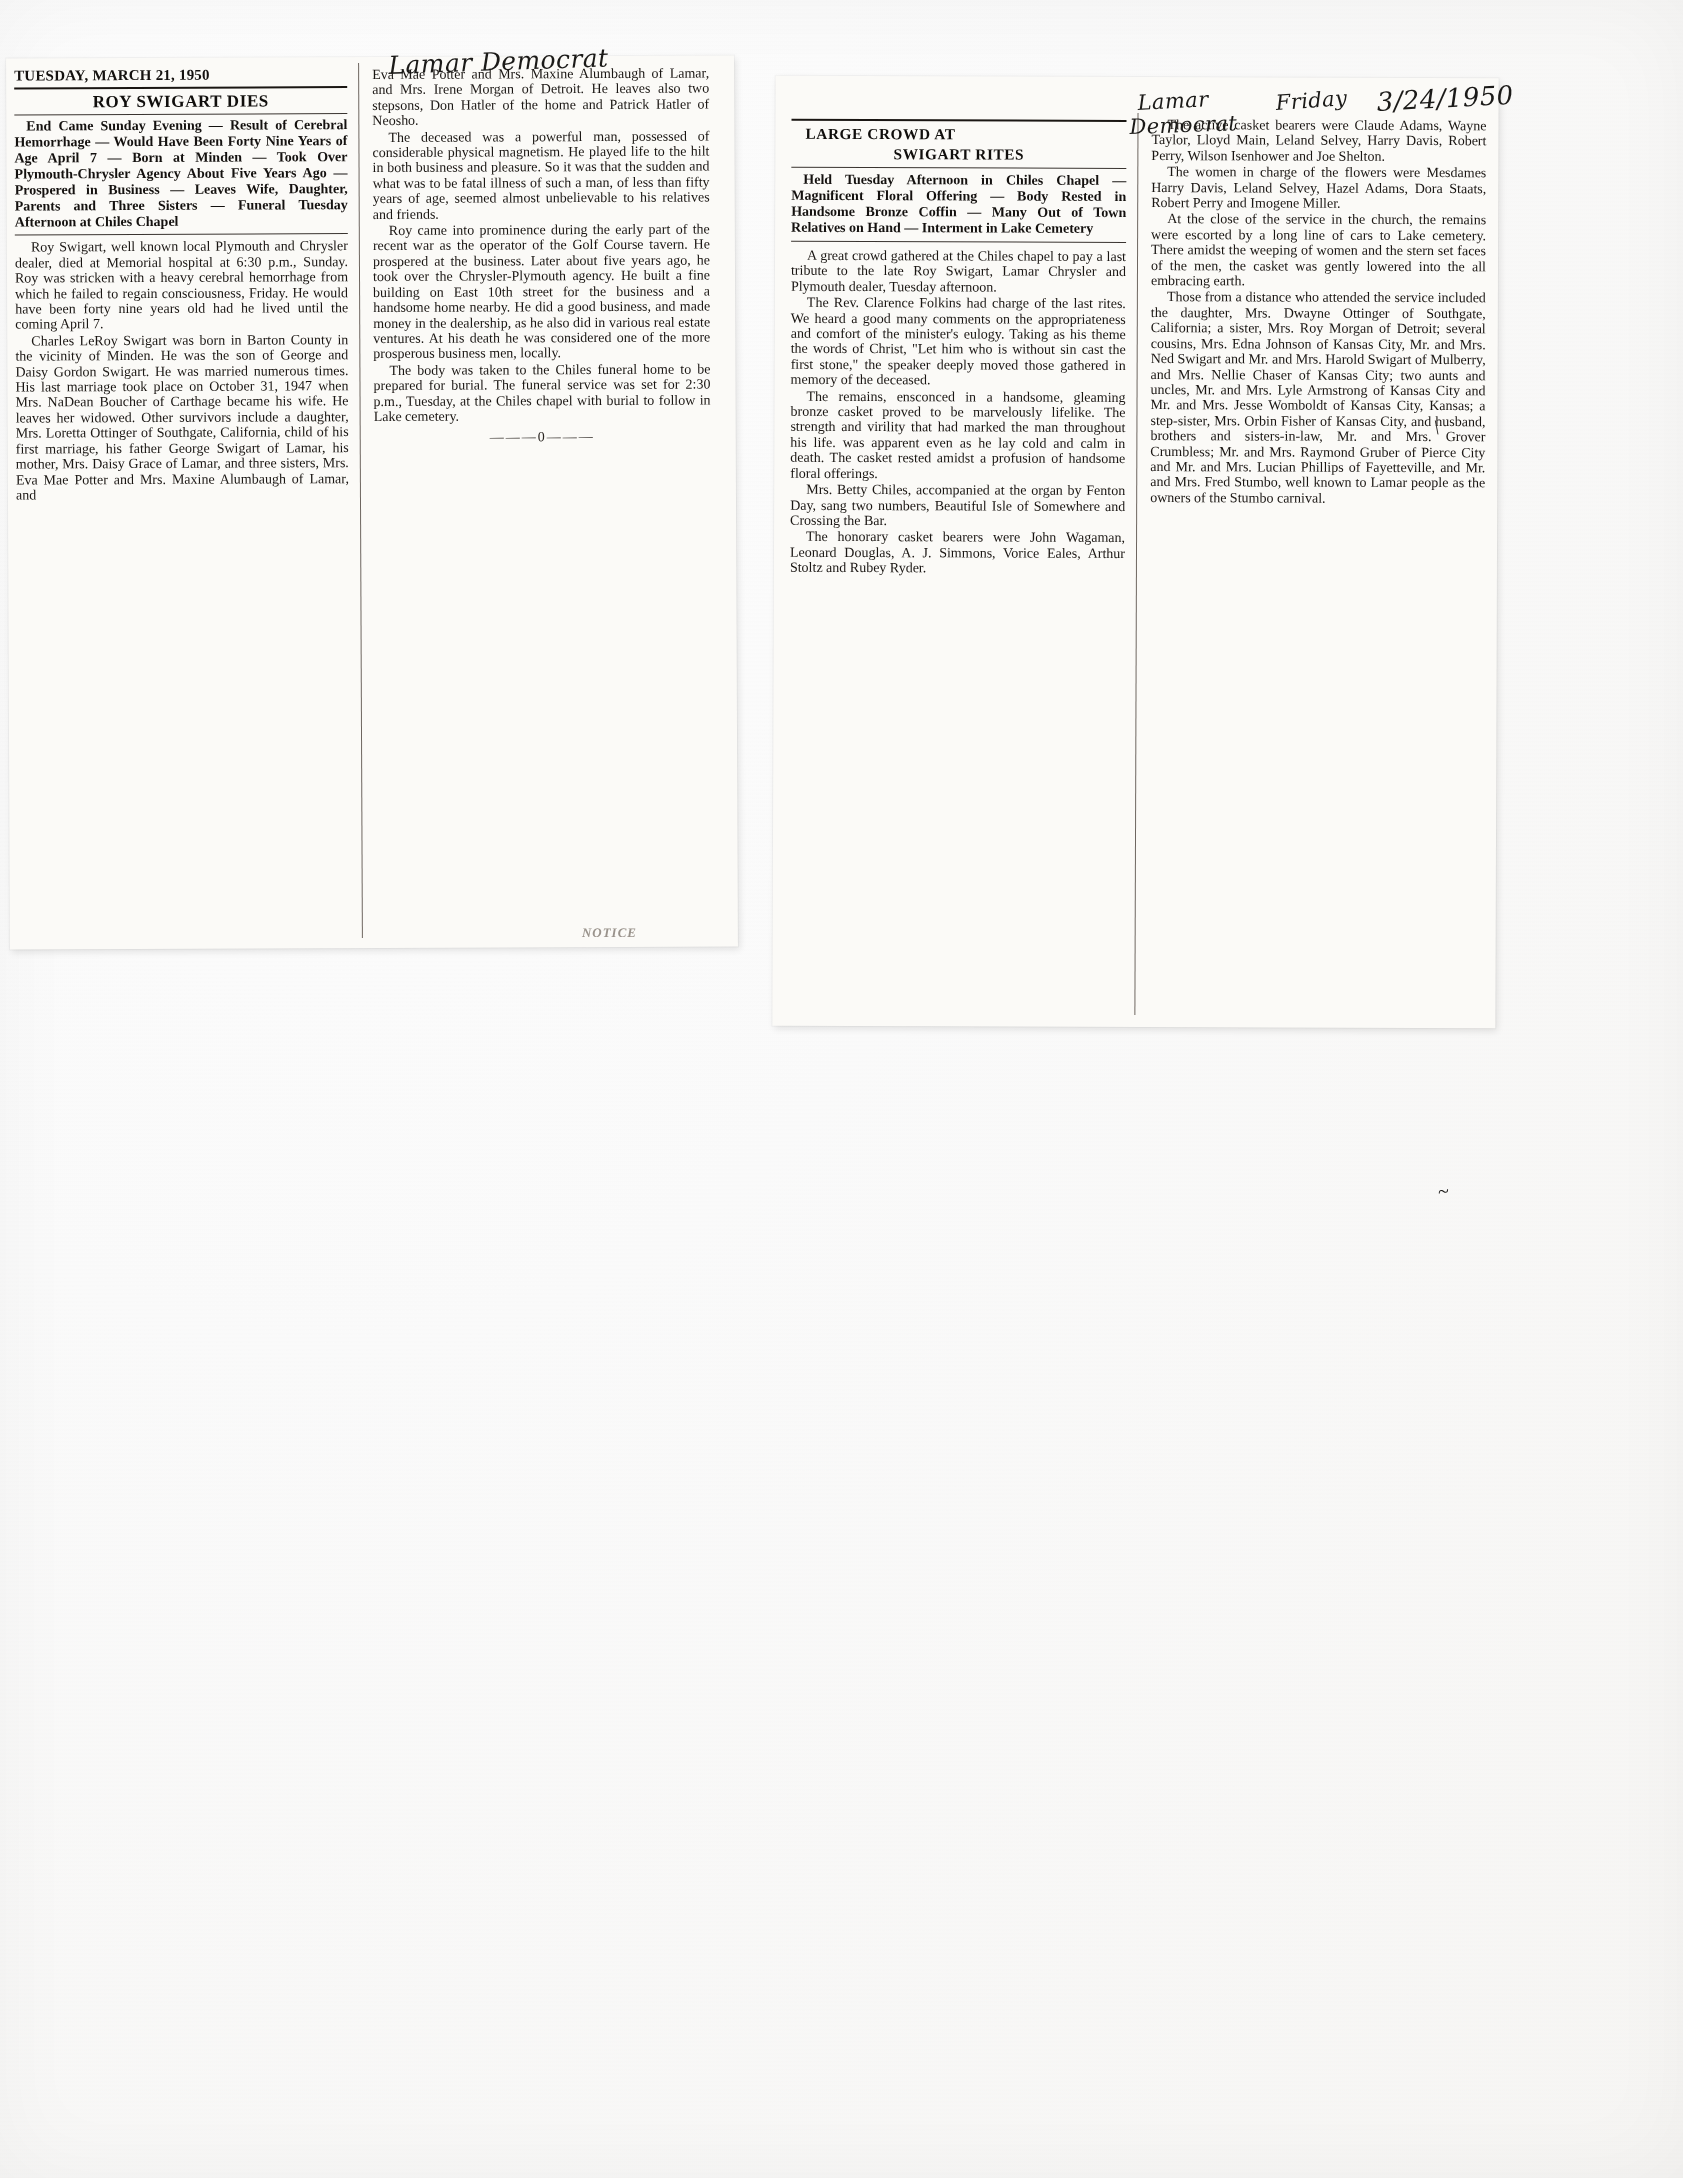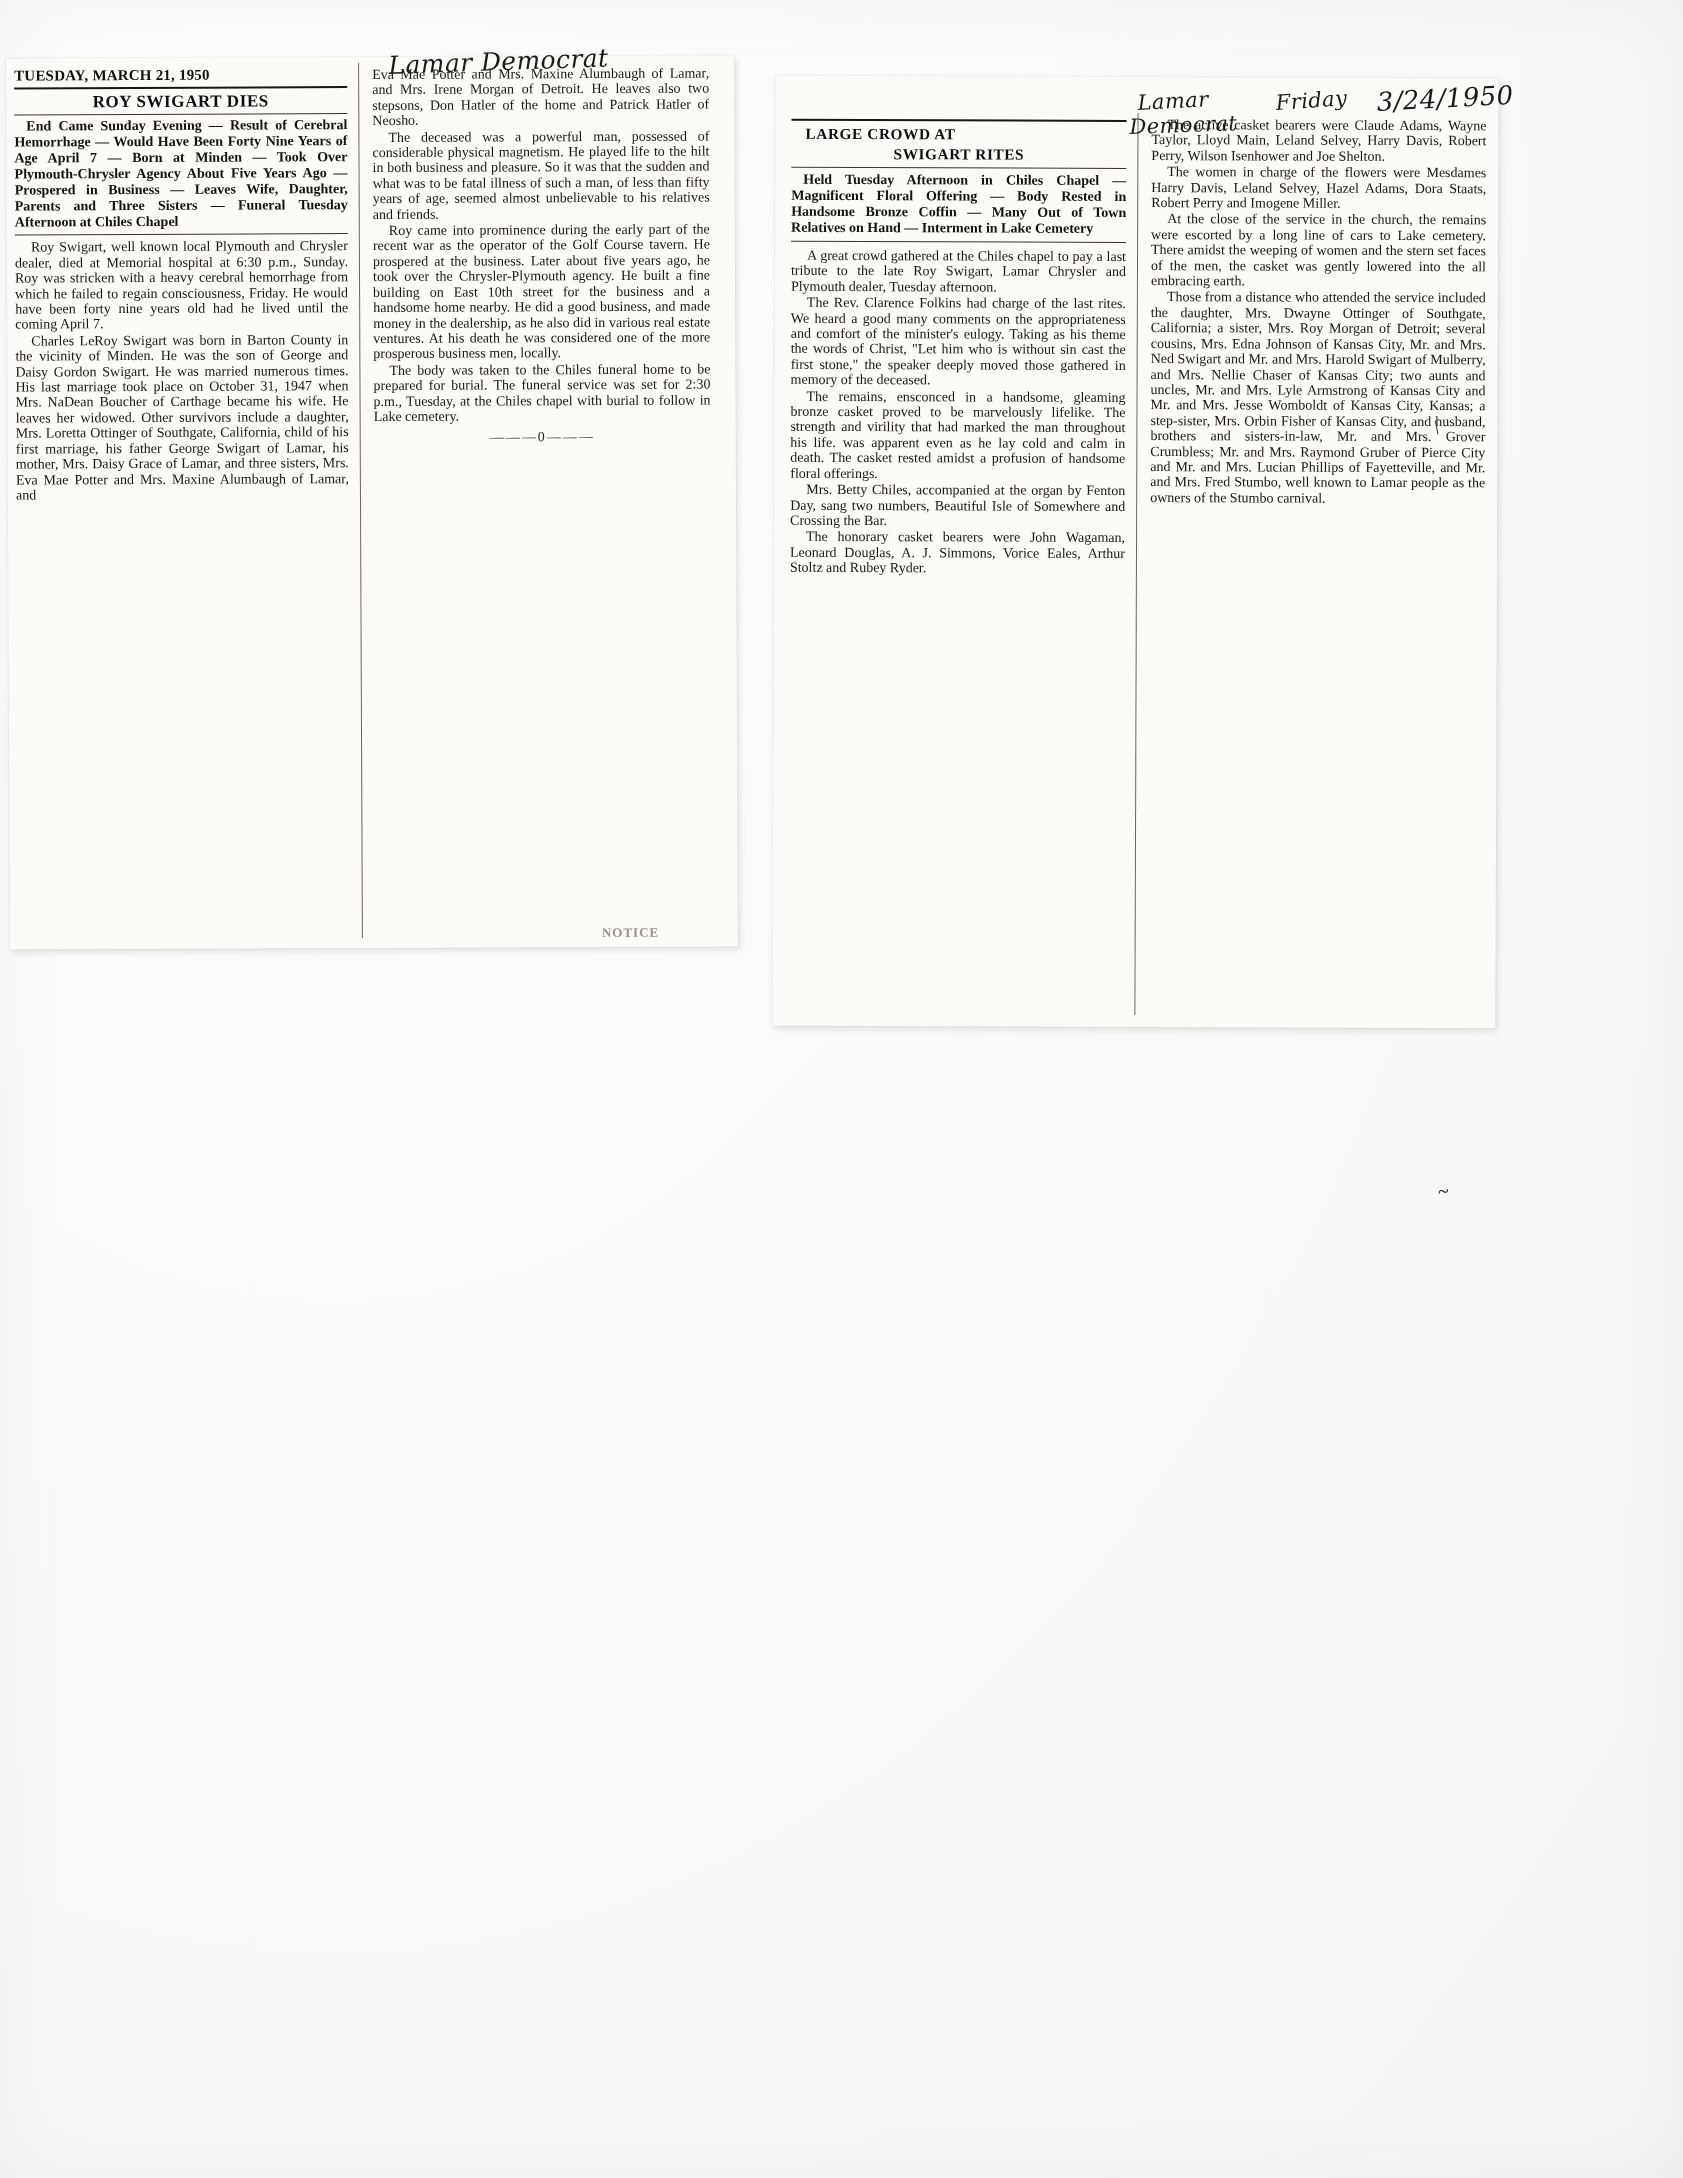--- a/index.html
+++ b/index.html
@@ -182,21 +182,21 @@
     <div class="col-rule-left" style="left:352px; top:6px; bottom:10px;"></div>
 
     <div class="news-col" style="left:366px; top:10px; width:337px;">
       <p class="noindent">Eva Mae Potter and Mrs. Maxine Alumbaugh of Lamar, and Mrs. Irene Morgan of Detroit. He leaves also two stepsons, Don Hatler of the home and Patrick Hatler of Neosho.</p>
       <p>The deceased was a powerful man, possessed of considerable physical magnetism. He played life to the hilt in both business and pleasure. So it was that the sudden and what was to be fatal illness of such a man, of less than fifty years of age, seemed almost unbelievable to his relatives and friends.</p>
       <p>Roy came into prominence during the early part of the recent war as the operator of the Golf Course tavern. He prospered at the business. Later about five years ago, he took over the Chrysler-Plymouth agency. He built a fine building on East 10th street for the business and a handsome home nearby. He did a good business, and made money in the dealership, as he also did in various real estate ventures. At his death he was considered one of the more prosperous business men, locally.</p>
       <p>The body was taken to the Chiles funeral home to be prepared for burial. The funeral service was set for 2:30 p.m., Tuesday, at the Chiles chapel with burial to follow in Lake cemetery.</p>
       <div class="endmark">———0———</div>
     </div>
 
-    <div class="stub" style="left:592px; bottom:6px;">NOTICE</div>
+    <div class="stub" style="left:572px; bottom:6px;font-style:italic;">NOTICE</div>
 
   </div>
 </div>
 
 <div class="clipping" style="left:774px; top:77px; width:723px; height:950px; transform: rotate(0.2deg);">
   <div class="clip-inner">
 
     <div class="news-col" style="left:16px; top:40px; width:335px;">
 
       <div class="rule-thick"></div>

